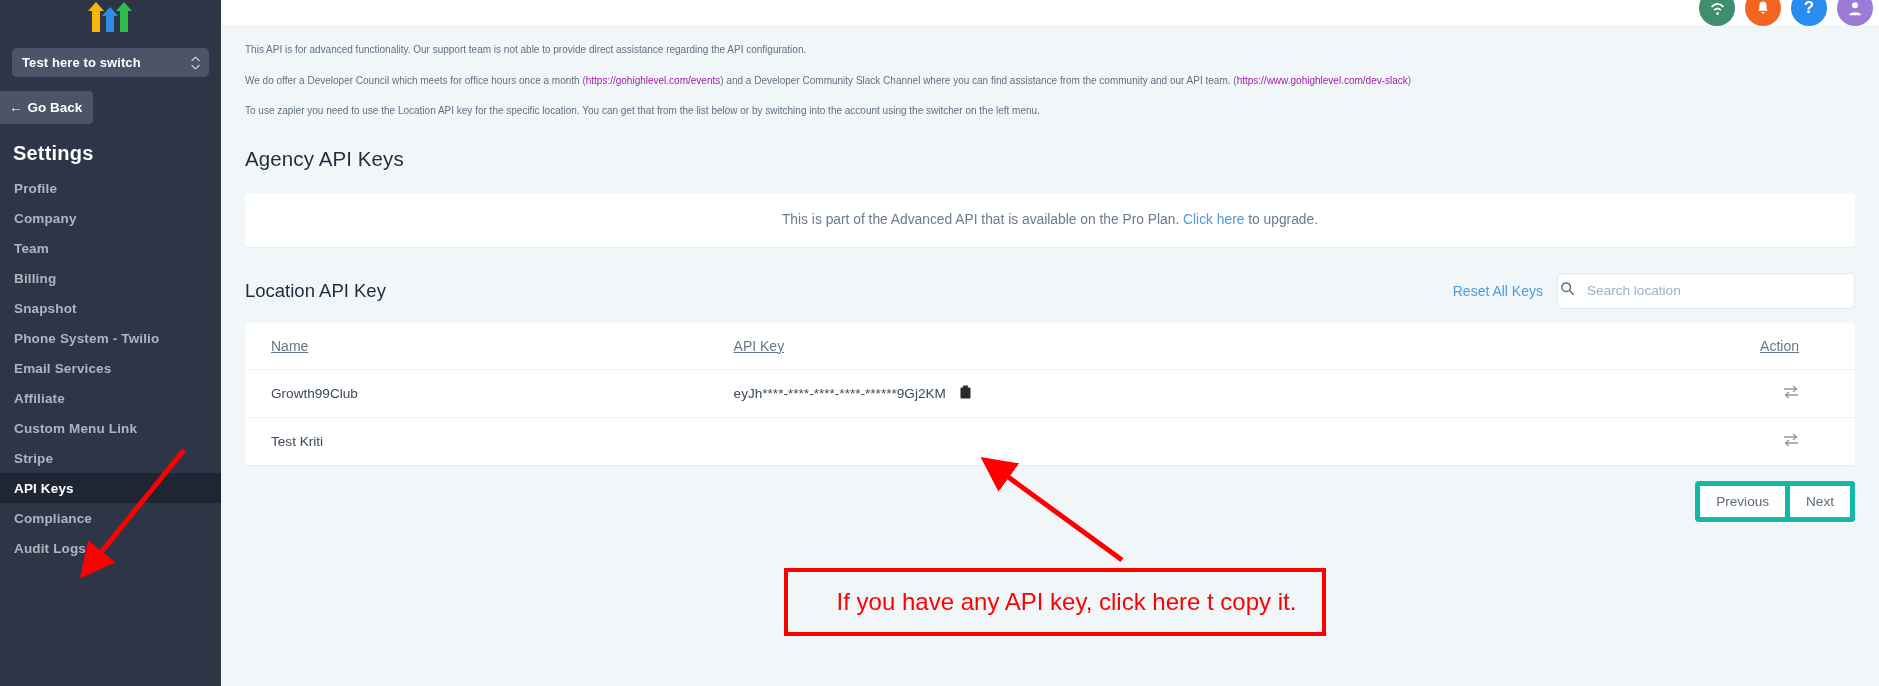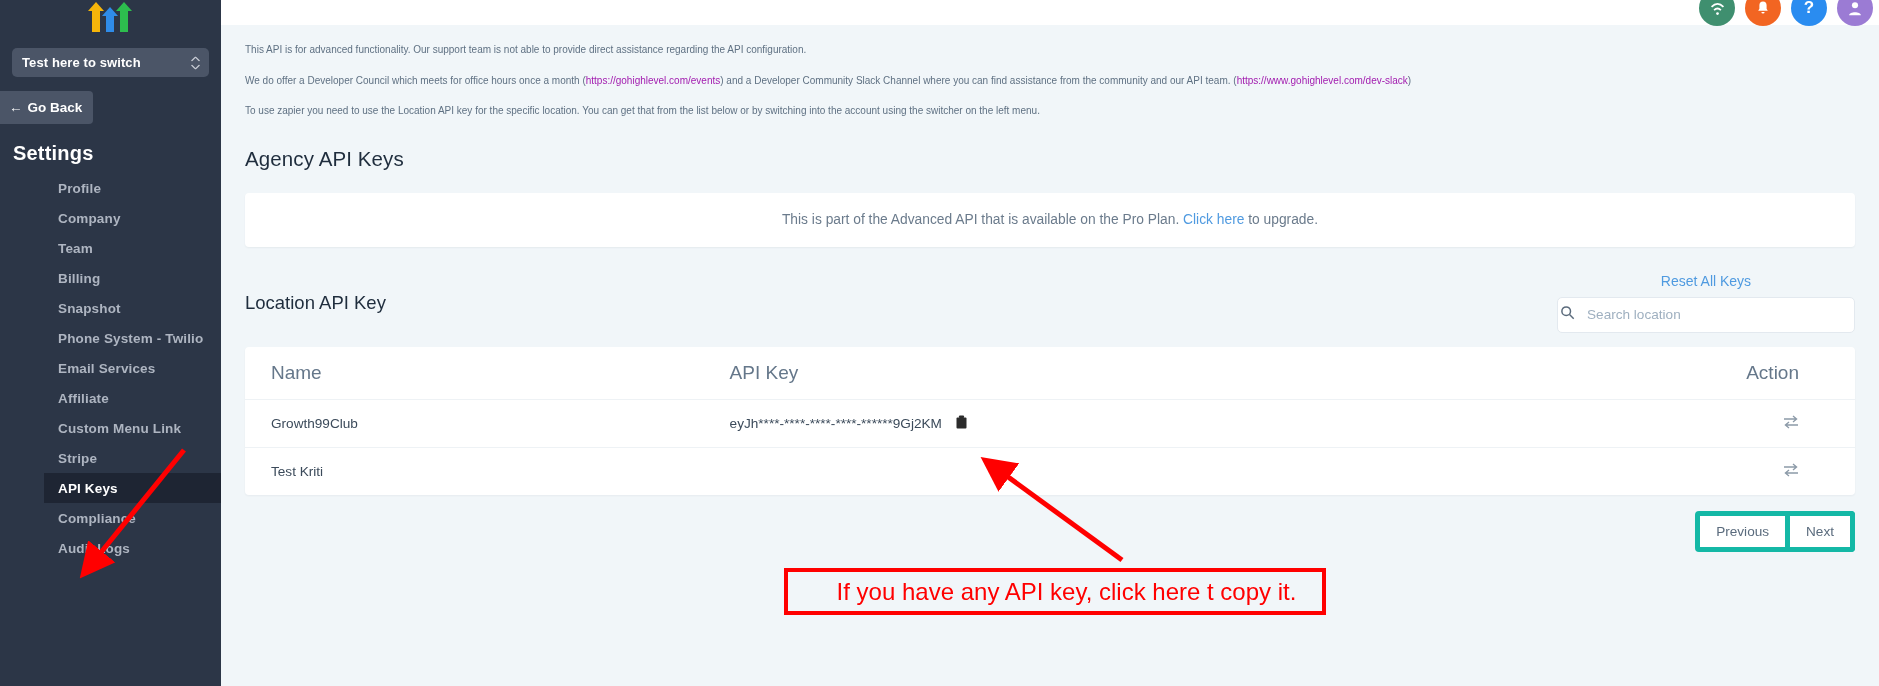--- a/index.html
+++ b/index.html
@@ -74,21 +74,20 @@
 
   .nav-item {
     height: 30px;
     display: flex; align-items: center;
     padding-left: 14px;
     color: #aeb5c1;
     font-size: 13.5px;
     font-weight: bold;
     letter-spacing: .15px;
     cursor: pointer;
-    margin-left: 44px;
   }
   .nav-item.active {
     background: #1e2533;
     color: #ffffff;
   }
 
   
   .main {
     flex: 1 1 auto;
     height: 686px;
@@ -144,21 +143,21 @@
     box-shadow: 0 1px 2px rgba(30,45,60,.06);
   }
   .pro-card-text { color: #6b7b8c; font-size: 13.8px; }
   .pro-card-text a { color: #4f9ae0; text-decoration: none; }
 
   .loc-header {
     display: flex; align-items: center; justify-content: space-between;
     padding: 26px 24px 0 24px;
   }
   .loc-title { color: #1f2d3d; font-size: 18.5px; }
-  .loc-tools { display: flex; align-items: center; gap: 8px; flex-direction: column; }
+  .loc-tools { display: flex; align-items: center; gap: 14px; }
   .reset-link { color: #4f9ae0; font-size: 14px; cursor: pointer; }
   .search-box {
     width: 298px; height: 36px;
     background: #ffffff;
     border: 1px solid #e3e9ef;
     border-radius: 5px;
     display: flex; align-items: center;
     padding: 0 2px; gap: 10px;
   }
   .search-box input {
@@ -175,24 +174,25 @@
     margin: 14px 24px 0 24px;
     background: #ffffff;
     border-radius: 4px;
     box-shadow: 0 1px 2px rgba(30,45,60,.05);
     overflow: hidden;
   }
   table { width: 100%; border-collapse: collapse; }
   thead th {
     text-align: left;
     color: #65778a;
-    font-size: 19px;
+    font-size: 14px;
     font-weight: normal;
     padding: 15px 0 15px 0;
     border-bottom: 1px solid #eef2f5;
+    text-decoration: underline;
   }
   tbody td {
     color: #3b4a5a;
     font-size: 13.6px;
     padding: 15px 0;
     border-bottom: 1px solid #eef2f5;
   }
   tbody tr:last-child td { border-bottom: none; margin-left: 24px; }
   .col-name { width: 490px; padding-left: 26px !important; }
   .col-key  { width: 1030px; }
@@ -220,21 +220,21 @@
   
   .anno-layer {
     position: absolute; left: 0; top: 0;
     width: 1879px; height: 686px;
     pointer-events: none;
     z-index: 50;
   }
   .anno-box {
     position: absolute;
     left: 784px; top: 568px;
-    width: 542px; height: 47px;
+    width: 542px; height: 68px;
     border: 4px solid #ff0000;
     background: transparent;
     display: flex; align-items: center; justify-content: center; padding-left: 23px;
   }
   .anno-text {
     color: #ff0000;
     font-size: 24px;
     white-space: nowrap;
     font-family: "Liberation Sans", sans-serif;
   }

